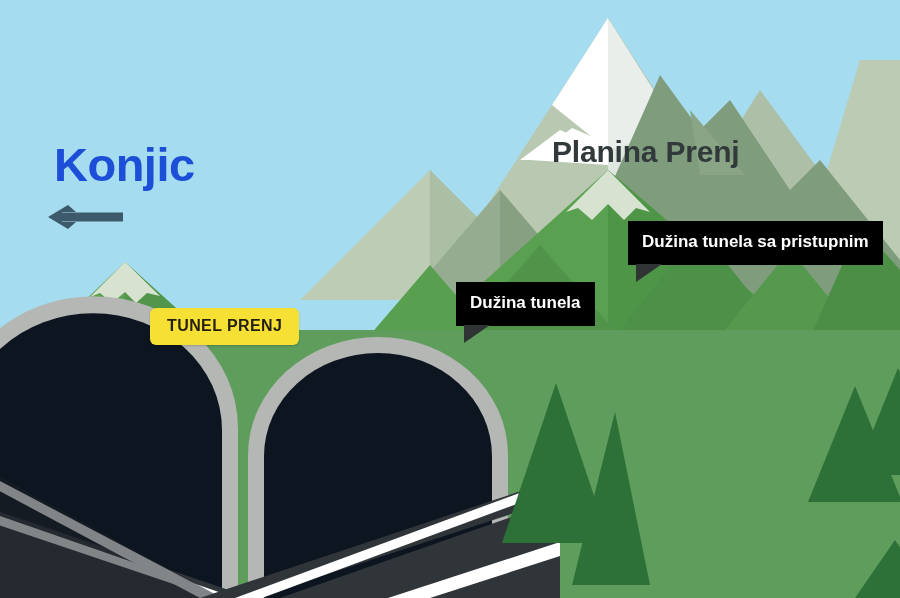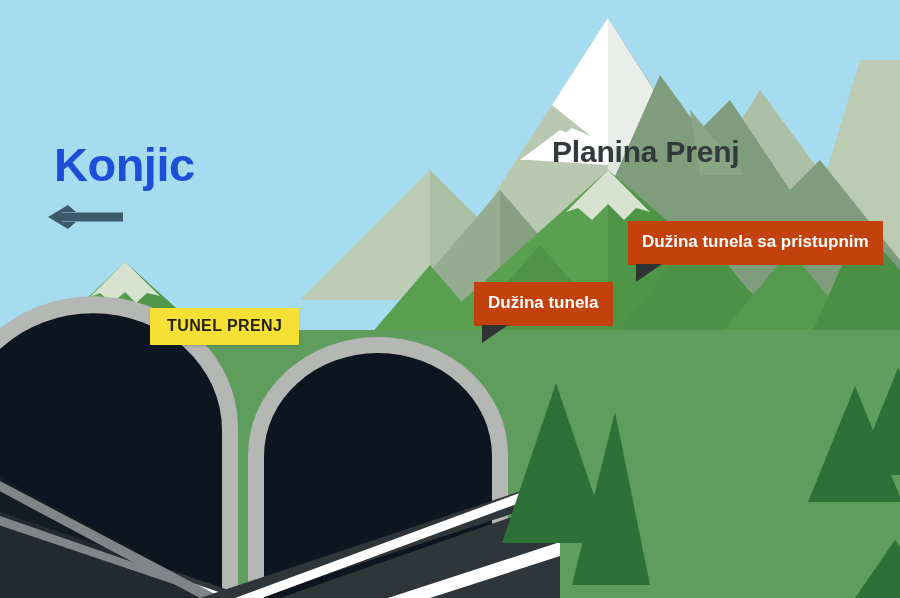--- a/index.html
+++ b/index.html
@@ -48,56 +48,56 @@
     color:#31393a;
     letter-spacing:-0.2px;
     white-space:nowrap;
     margin-left:40px;
   }
 
   
   #tunnel-plate{
     position:absolute;left:150px;top:308px;
     background:#f5e033;
-    border-radius:1px;
+    border-radius:6px;
     padding:9px 17px 10px 17px;
     box-shadow:0 1px 2px rgba(0,0,0,0.18);
   }
   #tunnel-plate-label{
     font-size:16px;
     font-weight:bold;
     color:#241f11;
     letter-spacing:0.4px;
     white-space:nowrap;
   }
 
   
   .callout{
     position:absolute;
-    background:#c2410c;
+    background:#000000;
     padding:10px 14px 11px 14px;
     text-align:center;
   }
   .callout .callout-text{
     font-size:17px;
     font-weight:bold;
     color:#ffffff;
     line-height:1.33;
     white-space:nowrap;
   }
   .callout .tail{
     position:absolute;
     bottom:-17px;left:8px;
     width:0;height:0;
     border-left:0 solid transparent;
     border-right:26px solid transparent;
     border-top:18px solid #2f3334;
   }
 
-  #callout-tunnel{left:474px;top:282px;}
+  #callout-tunnel{left:456px;top:282px;}
   #callout-total{left:628px;top:221px;}
 </style>
 </head>
 <body>
 
 <div id="scene">
 
   <svg class="art" viewBox="0 0 900 598" preserveAspectRatio="none">
 
     <rect x="0" y="0" width="900" height="598" fill="#a6dcef"></rect>

